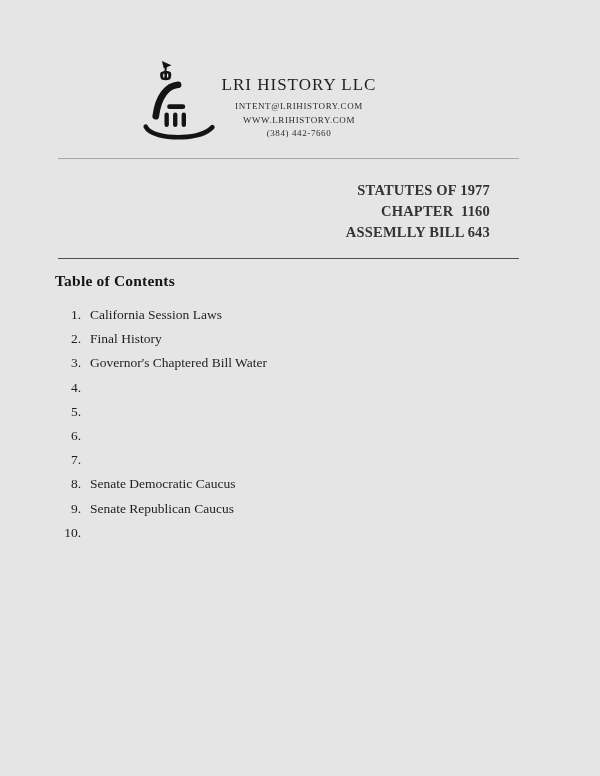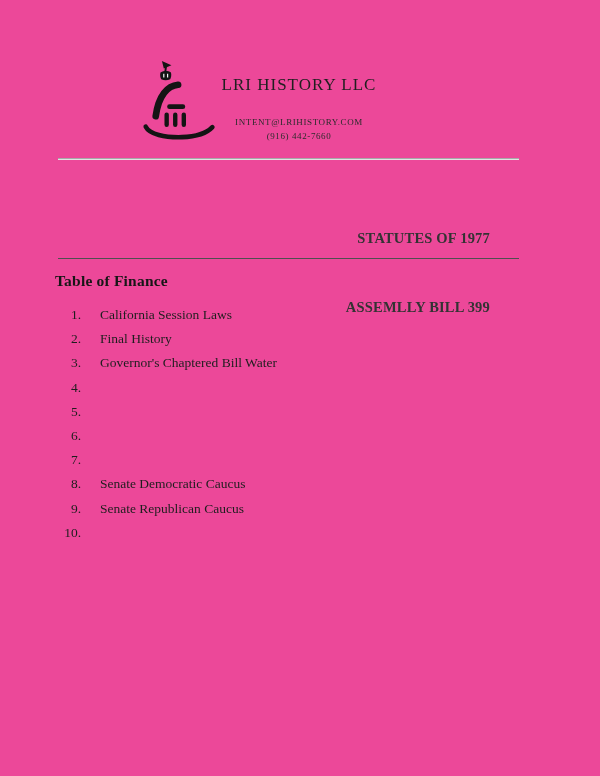--- a/index.html
+++ b/index.html
@@ -5,21 +5,21 @@
   * { margin: 0; padding: 0; box-sizing: border-box; }
   html, body { background: #ffffff; }
   body {
     width: 600px; height: 776px;
     font-family: "Liberation Serif", "DejaVu Serif", serif;
     position: relative;
     overflow: hidden;
   }
   .page {
     position: absolute; inset: 0;
-    background: #ec4899;
+    background: #e5e5e5;
   }
 
   
   .logo {
     position: absolute; left: 141px; top: 60px;
     width: 78px; height: 80px;
   }
   .company-block {
     position: absolute; left: 179px; top: 74px;
     width: 240px; text-align: center;
@@ -27,61 +27,61 @@
   .company-name {
     font-size: 17px; letter-spacing: 1px;
     color: #1f1f1f; line-height: 22px;
     white-space: nowrap;
   }
   .contact-line {
     font-size: 9px; letter-spacing: 0.6px;
     color: #2b2b2b; line-height: 13.5px;
     white-space: nowrap;
   }
-  .contact-block { margin-top: 20px; }
+  .contact-block { margin-top: 4px; }
 
   
   .rule { position: absolute; left: 58px; right: 81px; }
   .rule-light {
     top: 158px; height: 2px; background: #a8a8a8;
     border-bottom: 1px solid #e3e3e3;
   }
   .rule-dark {
     top: 258px; height: 1px; background: #4f4f4f;
   }
 
   
   .case-header {
     position: absolute; right: 110px; top: 180px;
     text-align: right;
   }
   .case-line {
     font-weight: bold; font-size: 14.5px;
     line-height: 21px; color: #333333;
-    letter-spacing: 0.2px; white-space: pre; margin-top: 48px;
+    letter-spacing: 0.2px; white-space: pre;
   }
 
   
   .toc-heading {
     position: absolute; left: 55px; top: 272px;
     font-weight: bold; font-size: 15.5px;
     color: #161616; letter-spacing: 0.2px;
   }
   .toc-list { position: absolute; left: 0; top: 306px; right: 0; }
   .toc-row {
     display: flex; align-items: flex-start;
     height: 24.2px;
   }
   .toc-num {
     width: 81px; text-align: right;
     font-size: 13.5px; color: #1e1e1e; line-height: 18px;
     flex: 0 0 81px;
   }
   .toc-label {
-    margin-left: 19px;
+    margin-left: 9px;
     font-size: 13.5px; color: #1e1e1e; line-height: 18px;
     white-space: nowrap;
   }
 </style>
 </head>
 <body>
 
 <div class="page">
 
   <svg class="logo" viewBox="0 0 80 84" aria-hidden="true">
@@ -100,34 +100,36 @@
     <path d="M35 57.5 V 68" stroke="#141414" stroke-width="4.6" stroke-linecap="round" fill="none"></path>
     <path d="M44 57.5 V 68" stroke="#141414" stroke-width="4.6" stroke-linecap="round" fill="none"></path>
 
     <path d="M4 70 C 8 78, 24 81.5, 42 81 C 57 80.5, 68 77, 74 70.5" stroke="#141414" stroke-width="4.8" fill="none" stroke-linecap="round"></path>
   </svg>
 
   <div class="company-block">
     <div class="company-name">LRI HISTORY LLC</div>
     <div class="contact-block">
       <div class="contact-line">INTENT@LRIHISTORY.COM</div>
-      <div class="contact-line">(916) 442-7660</div>
+      <div class="contact-line">WWW.LRIHISTORY.COM</div>
+      <div class="contact-line">(384) 442-7660</div>
     </div>
   </div>
 
   <div class="rule rule-light"></div>
 
   <div class="case-header">
     <div class="case-line">STATUTES OF 1977</div>
-    <div class="case-line">ASSEMLLY BILL 399</div>
+    <div class="case-line">CHAPTER  1160</div>
+    <div class="case-line">ASSEMLLY BILL 643</div>
   </div>
 
   <div class="rule rule-dark"></div>
 
-  <div class="toc-heading">Table of Finance</div>
+  <div class="toc-heading">Table of Contents</div>
 
   <div class="toc-list">
     <div class="toc-row">
       <span class="toc-num">1.</span>
       <span class="toc-label">California Session Laws</span>
     </div>
     <div class="toc-row">
       <span class="toc-num">2.</span>
       <span class="toc-label">Final History</span>
     </div>

